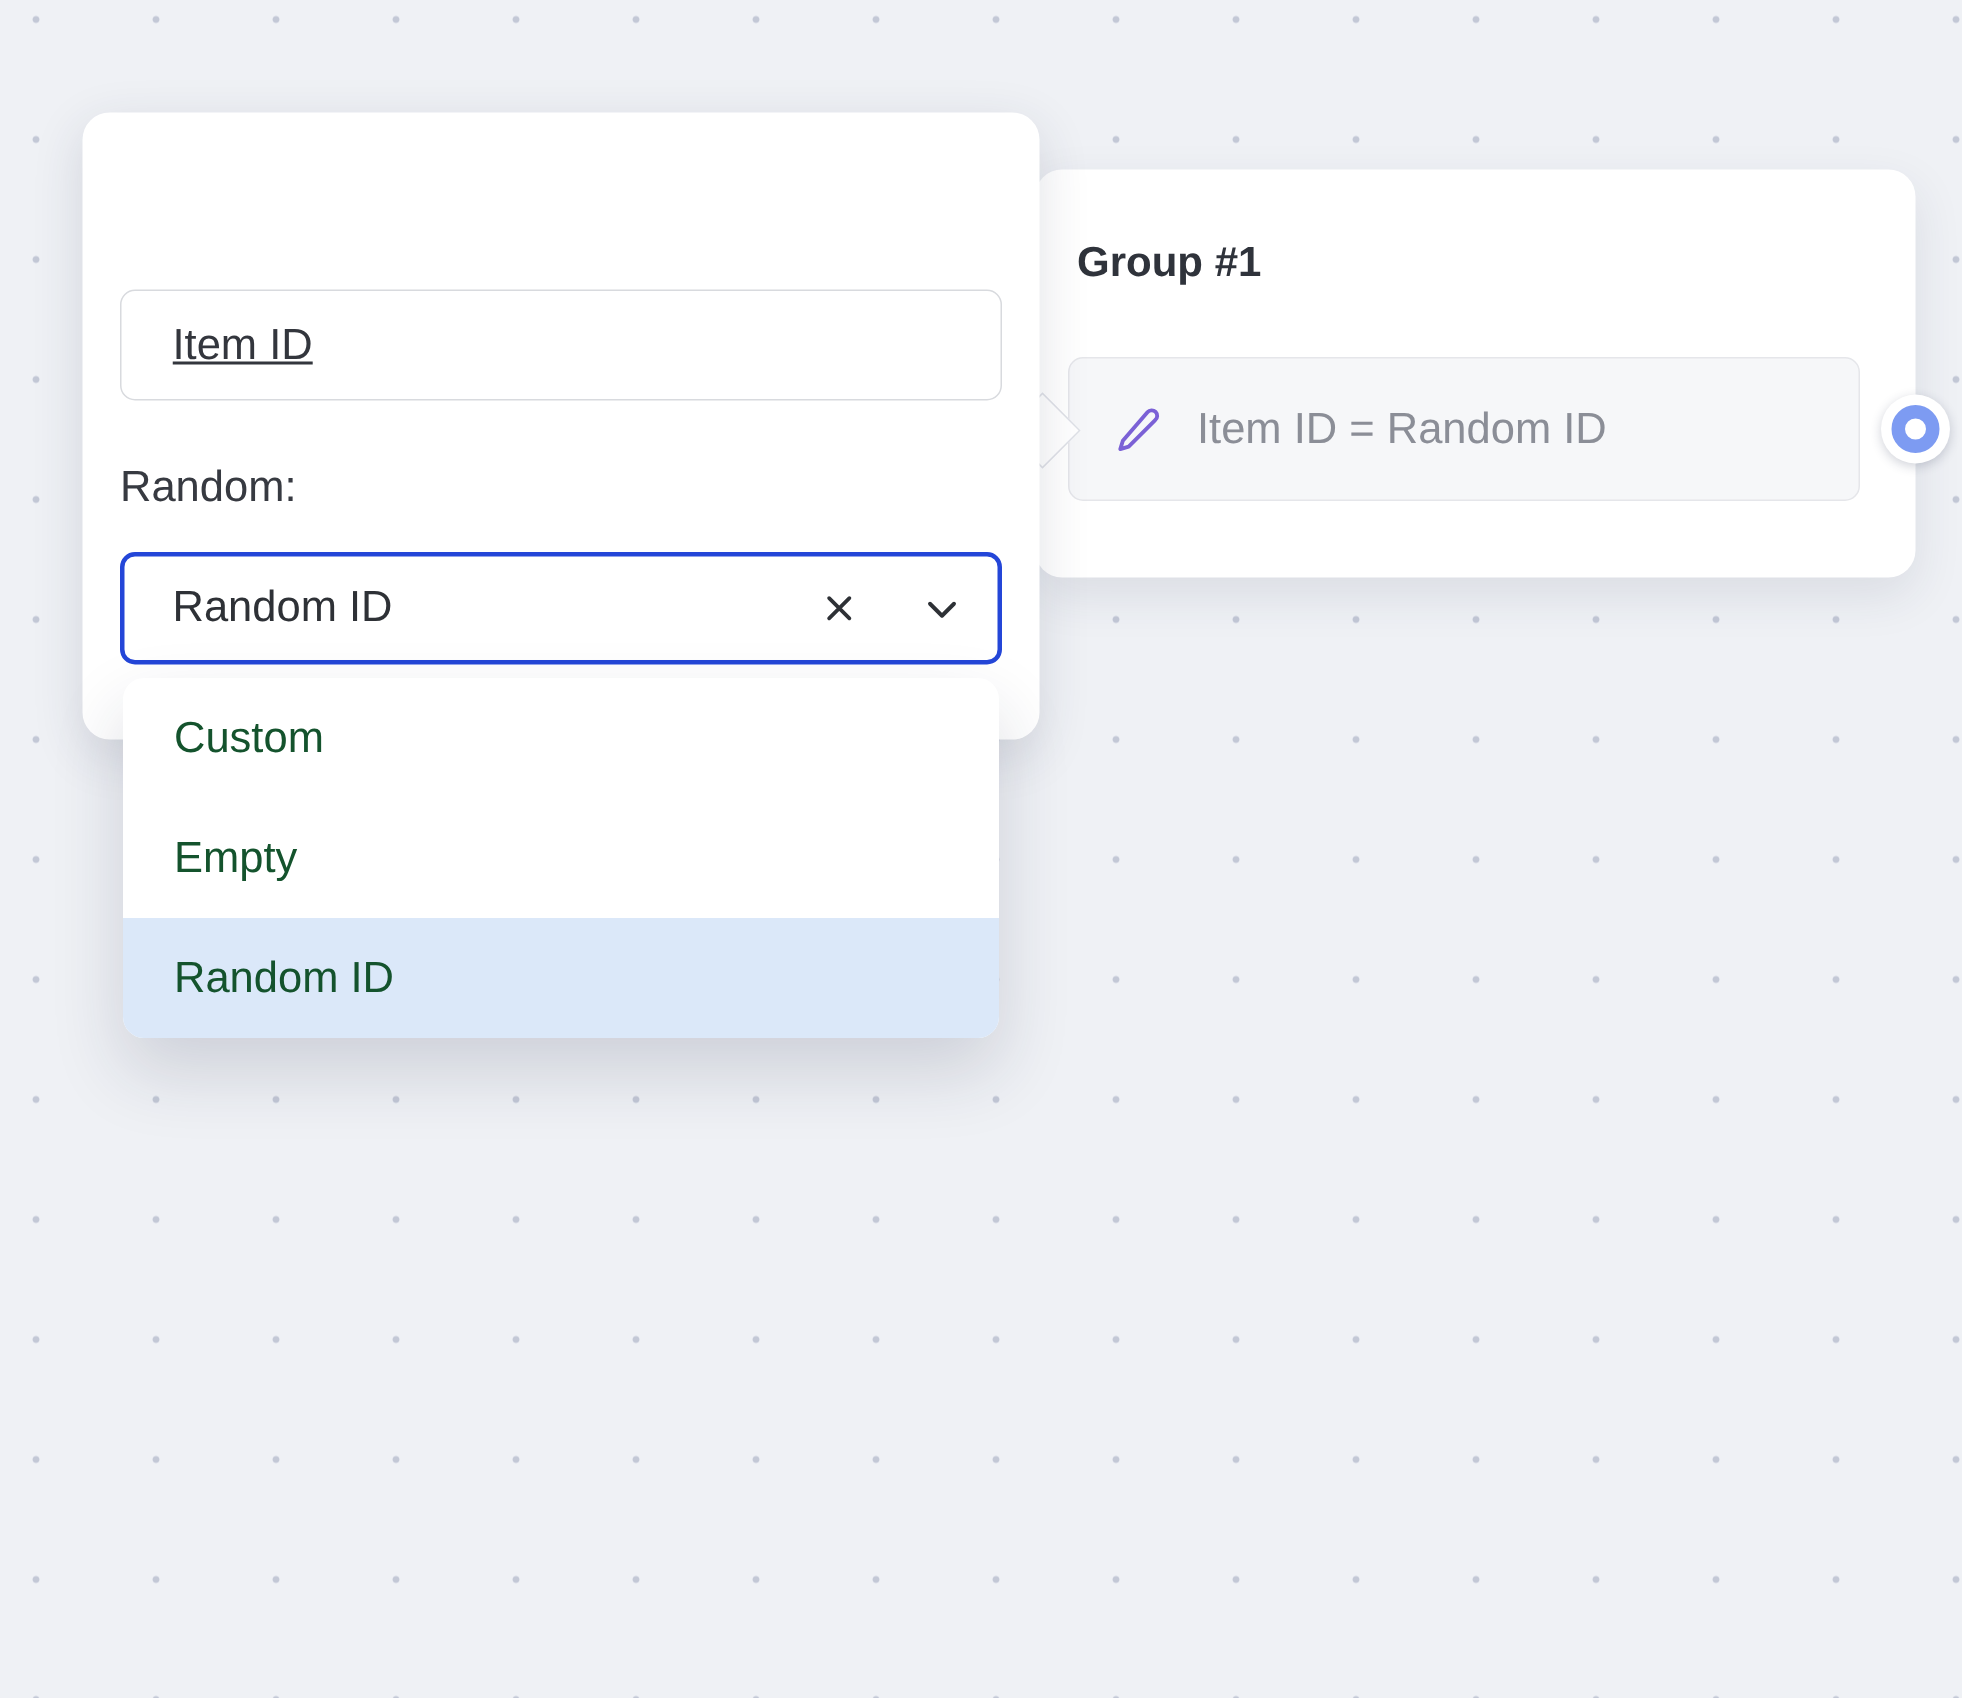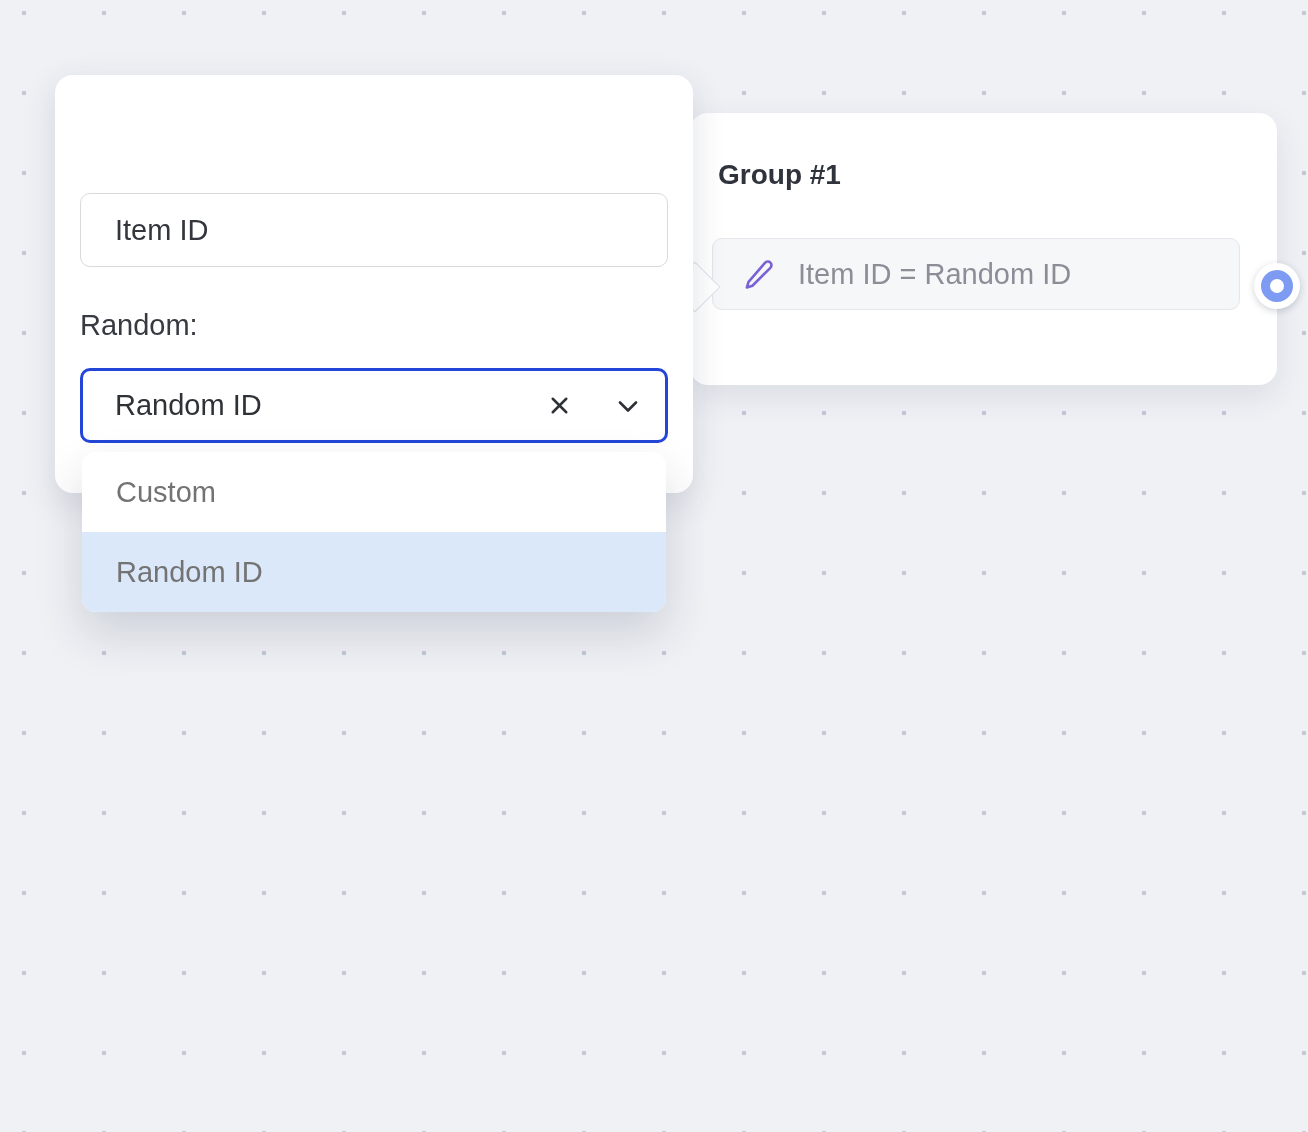--- a/index.html
+++ b/index.html
@@ -34,21 +34,21 @@
     position: absolute;
     left: 28px; top: 46px;
     font-size: 28px;
     font-weight: 700;
     color: #2f333b;
     text-align: right;
   }
   .group-item {
     position: absolute;
     left: 22px; top: 125px;
-    width: 528px; height: 72px;
+    width: 528px; height: 96px;
     box-sizing: border-box;
     background: #f6f7f9;
     border: 1px solid #e5e6ea;
     border-radius: 10px;
     display: flex;
     align-items: center;
     padding-left: 30px;
     gap: 24px;
     cursor: pointer;
   }
@@ -110,20 +110,21 @@
     width: 588px; height: 74px;
     box-sizing: border-box;
     border: 1px solid #d8dade;
     border-radius: 10px;
     padding: 0 0 0 34px;
     font-family: "Liberation Sans", "DejaVu Sans", sans-serif;
     font-size: 29px;
     color: #33363d;
     background: #ffffff;
     outline: none;
+    text-decoration: underline;
   }
   .select {
     position: absolute;
     left: 25px; top: 293px;
     width: 588px; height: 75px;
     box-sizing: border-box;
     border: 3px solid #2446d8;
     border-radius: 10px;
     background: #ffffff;
     display: flex;
@@ -154,21 +155,21 @@
     border-radius: 14px;
     box-shadow: 0 22px 48px rgba(30, 40, 70, 0.16);
     overflow: hidden;
     z-index: 4;
   }
   .dd-item {
     height: 80px;
     line-height: 80px;
     padding-left: 34px;
     font-size: 29px;
-    color: #737373;
+    color: #14532d;
     cursor: pointer;
     white-space: nowrap;
   }
   .dd-item.selected {
     background: #dbe8f9;
   }
 </style>
 </head>
 <body>
 
@@ -209,16 +210,17 @@
       <span class="select-icon icon-chev">
         <svg width="30" height="30" viewBox="0 0 30 30" fill="none" stroke="#2e3136" stroke-width="2.6" stroke-linecap="round" stroke-linejoin="round">
           <path d="M7 11.5 L15 19.5 L23 11.5"></path>
         </svg>
       </span>
     </div>
   </div>
 
   <div class="dropdown">
       <div class="dd-item">Custom</div>
+      <div class="dd-item">Empty</div>
       <div class="dd-item selected">Random ID</div>
     </div>
 
 </div>
 
 </body></html>

